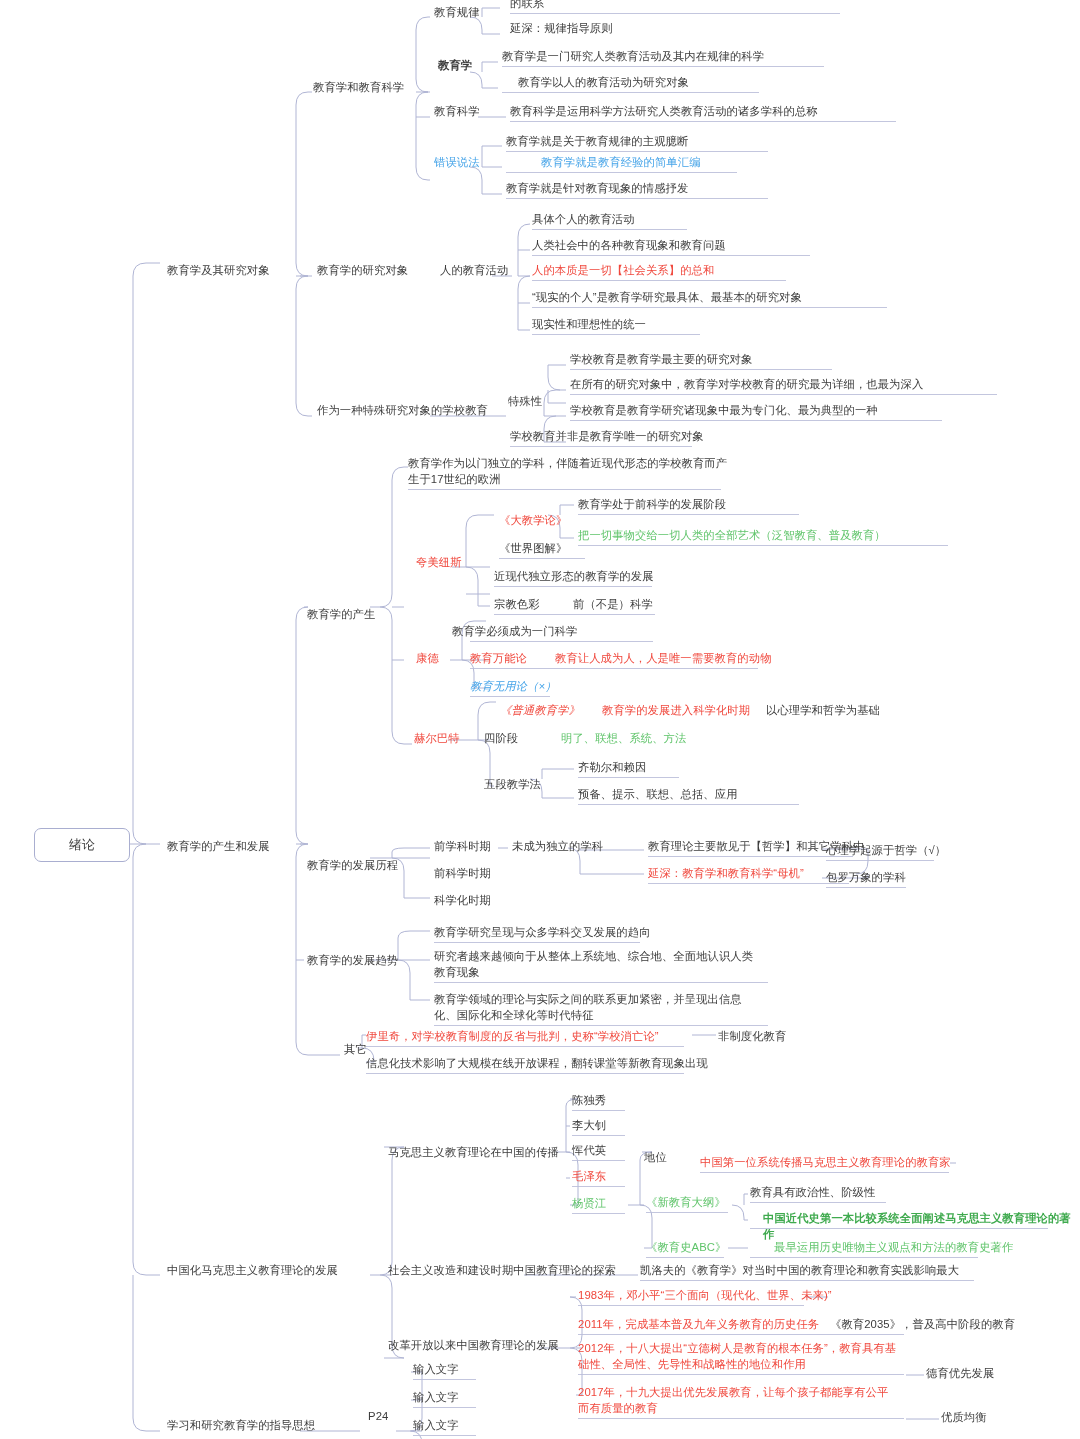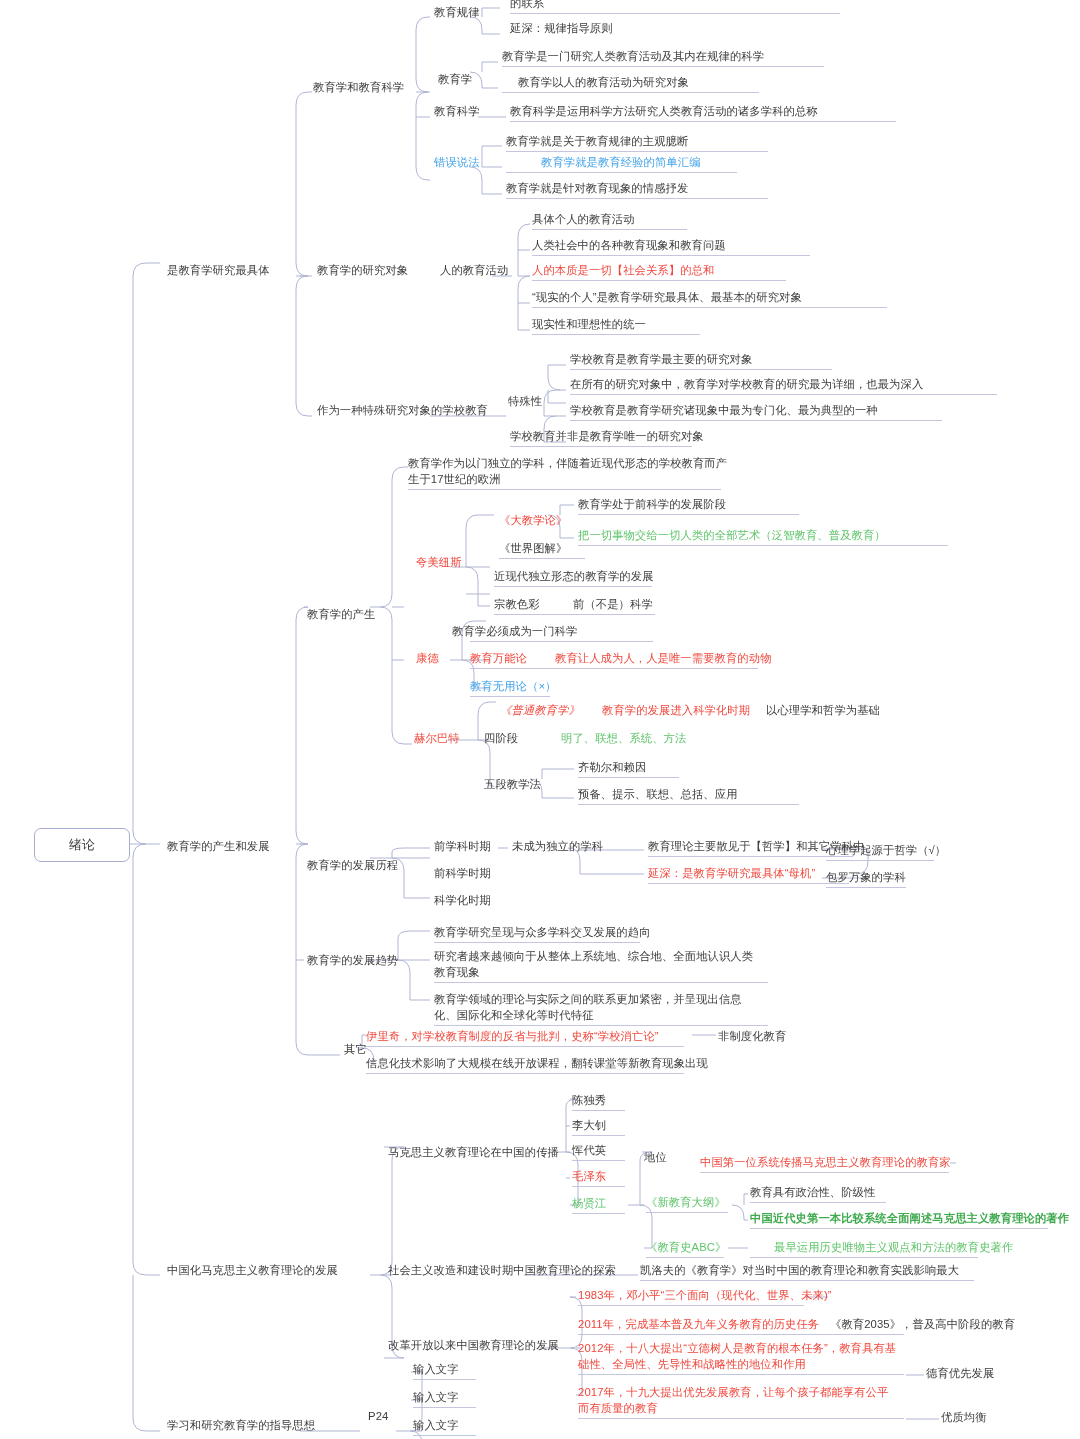--- a/index.html
+++ b/index.html
@@ -17,21 +17,21 @@
     position:absolute;
     font-size:11.3px;
     line-height:15.5px;
     letter-spacing:0.1px;
     white-space:pre-wrap;
     color:#3c3c3c;
   }
   .node.red{color:#f0473c;}
   .node.blue{color:#44a3e8;}
   .node.green{color:#5fc46a;}
-  .node.greenb{color:#3faa4e;font-weight:bold;}
+  .node.greenb{color:#3faa4e;font-weight:bold;margin-left:13px;}
   .node.grey{color:#3c3c3c;}
   .root{
     position:absolute;
     border:1px solid #a9aed0;
     border-radius:7px;
     background:#ffffff;
     font-size:13px;
     color:#3c3c3c;
     padding:7px 16px;
     text-align:center;
@@ -164,21 +164,21 @@
 
   <div id="nodes-layer">
       <div class="node grey" style="left: 510px; top: -4px;">的联系</div>
       <div class="uline" style="left: 510px; top: 13px; width: 330px;"></div>
       <div class="node grey" style="left: 510px; top: 21px;">延深：规律指导原则</div>
       <div class="node grey" style="left: 434px; top: 5px;">教育规律</div>
       <div class="node grey" style="left: 502px; top: 49px;">教育学是一门研究人类教育活动及其内在规律的科学</div>
       <div class="uline" style="left: 502px; top: 66px; width: 322px;"></div>
       <div class="node grey" style="left: 502px; top: 75px; margin-left: 16px;">教育学以人的教育活动为研究对象</div>
       <div class="uline" style="left: 502px; top: 92px; width: 257px;"></div>
-      <div class="node grey" style="left: 438px; top: 72px;">教育学</div>
+      <div class="node grey" style="left: 438px; top: 58px; font-weight: bold;">教育学</div>
       <div class="node grey" style="left: 510px; top: 104px;">教育科学是运用科学方法研究人类教育活动的诸多学科的总称</div>
       <div class="uline" style="left: 510px; top: 121px; width: 386px;"></div>
       <div class="node grey" style="left: 434px; top: 104px;">教育科学</div>
       <div class="node grey" style="left: 506px; top: 134px;">教育学就是关于教育规律的主观臆断</div>
       <div class="uline" style="left: 506px; top: 151px; width: 262px;"></div>
       <div class="node blue" style="left: 506px; top: 155px; margin-left: 35px;">教育学就是教育经验的简单汇编</div>
       <div class="uline" style="left: 506px; top: 172px; width: 231px;"></div>
       <div class="node grey" style="left: 506px; top: 181px;">教育学就是针对教育现象的情感抒发</div>
       <div class="uline" style="left: 506px; top: 198px; width: 262px;"></div>
       <div class="node blue" style="left: 434px; top: 155px;">错误说法</div>
@@ -198,59 +198,59 @@
       <div class="node grey" style="left: 570px; top: 352px;">学校教育是教育学最主要的研究对象</div>
       <div class="uline" style="left: 570px; top: 369px; width: 262px;"></div>
       <div class="node grey" style="left: 570px; top: 377px;">在所有的研究对象中，教育学对学校教育的研究最为详细，也最为深入</div>
       <div class="uline" style="left: 570px; top: 394px; width: 427px;"></div>
       <div class="node grey" style="left: 570px; top: 403px;">学校教育是教育学研究诸现象中最为专门化、最为典型的一种</div>
       <div class="uline" style="left: 570px; top: 420px; width: 372px;"></div>
       <div class="node grey" style="left: 508px; top: 394px;">特殊性</div>
       <div class="node grey" style="left: 510px; top: 429px;">学校教育并非是教育学唯一的研究对象</div>
       <div class="uline" style="left: 510px; top: 446px; width: 182px;"></div>
       <div class="node grey" style="left: 317px; top: 403px;">作为一种特殊研究对象的学校教育</div>
-      <div class="node grey" style="left: 167px; top: 263px;">是教育学研究最具体</div>
+      <div class="node grey" style="left: 167px; top: 263px;">教育学及其研究对象</div>
       <div class="node grey" style="left: 408px; top: 456px; width: 320px;">教育学作为以门独立的学科，伴随着近现代形态的学校教育而产生于17世纪的欧洲</div>
       <div class="uline" style="left: 408px; top: 489px; width: 313px;"></div>
       <div class="node grey" style="left: 578px; top: 497px;">教育学处于前科学的发展阶段</div>
       <div class="uline" style="left: 578px; top: 514px; width: 221px;"></div>
       <div class="node green" style="left: 578px; top: 528px;">把一切事物交给一切人类的全部艺术（泛智教育、普及教育）</div>
       <div class="uline" style="left: 578px; top: 545px; width: 370px;"></div>
       <div class="node red" style="left: 499px; top: 513px;">《大教学论》</div>
       <div class="node grey" style="left: 499px; top: 541px;">《世界图解》</div>
       <div class="uline" style="left: 499px; top: 558px; width: 86px;"></div>
       <div class="node grey" style="left: 494px; top: 569px;">近现代独立形态的教育学的发展</div>
       <div class="uline" style="left: 494px; top: 586px; width: 158px;"></div>
       <div class="node grey" style="left: 494px; top: 597px;">宗教色彩</div>
       <div class="uline" style="left: 494px; top: 614px; width: 161px;"></div>
       <div class="node grey" style="left: 573px; top: 597px;">前（不是）科学</div>
       <div class="node red" style="left: 416px; top: 555px;">夸美纽斯</div>
       <div class="node grey" style="left: 452px; top: 624px;">教育学必须成为一门科学</div>
       <div class="uline" style="left: 470px; top: 641px; width: 183px;"></div>
       <div class="node red" style="left: 470px; top: 651px;">教育万能论</div>
       <div class="uline" style="left: 470px; top: 668px; width: 288px;"></div>
       <div class="node red" style="left: 555px; top: 651px;">教育让人成为人，人是唯一需要教育的动物</div>
-      <div class="node blue" style="left: 470px; top: 679px;">教育无用论（×）</div>
+      <div class="node blue" style="left: 470px; top: 679px; font-style: italic;">教育无用论（×）</div>
       <div class="uline" style="left: 470px; top: 696px; width: 80px;"></div>
       <div class="node red" style="left: 416px; top: 651px;">康德</div>
       <div class="node red" style="left: 500px; top: 703px; font-style: italic;">《普通教育学》</div>
       <div class="node red" style="left: 602px; top: 703px;">教育学的发展进入科学化时期</div>
       <div class="node grey" style="left: 766px; top: 703px;">以心理学和哲学为基础</div>
       <div class="node grey" style="left: 484px; top: 731px;">四阶段</div>
       <div class="node green" style="left: 561px; top: 731px;">明了、联想、系统、方法</div>
       <div class="node grey" style="left: 484px; top: 777px;">五段教学法</div>
       <div class="node grey" style="left: 578px; top: 760px;">齐勒尔和赖因</div>
       <div class="uline" style="left: 578px; top: 777px; width: 101px;"></div>
       <div class="node grey" style="left: 578px; top: 787px;">预备、提示、联想、总括、应用</div>
       <div class="uline" style="left: 578px; top: 804px; width: 221px;"></div>
       <div class="node red" style="left: 414px; top: 731px;">赫尔巴特</div>
       <div class="node grey" style="left: 307px; top: 607px;">教育学的产生</div>
       <div class="node grey" style="left: 648px; top: 839px;">教育理论主要散见于【哲学】和其它学科中</div>
       <div class="uline" style="left: 648px; top: 856px; width: 205px;"></div>
-      <div class="node red" style="left: 648px; top: 866px;">延深：是教育学研究最具体“母机”</div>
+      <div class="node red" style="left: 648px; top: 866px;">延深：教育学和教育科学“母机”</div>
       <div class="uline" style="left: 648px; top: 883px; width: 201px;"></div>
       <div class="node grey" style="left: 826px; top: 843px;">心理学起源于哲学（√）</div>
       <div class="uline" style="left: 826px; top: 860px; width: 108px;"></div>
       <div class="node grey" style="left: 826px; top: 870px;">包罗万象的学科</div>
       <div class="uline" style="left: 826px; top: 887px; width: 80px;"></div>
       <div class="node grey" style="left: 512px; top: 839px;">未成为独立的学科</div>
       <div class="node grey" style="left: 434px; top: 839px;">前学科时期</div>
       <div class="node grey" style="left: 434px; top: 866px;">前科学时期</div>
       <div class="node grey" style="left: 434px; top: 893px;">科学化时期</div>
       <div class="node grey" style="left: 307px; top: 858px;">教育学的发展历程</div>

